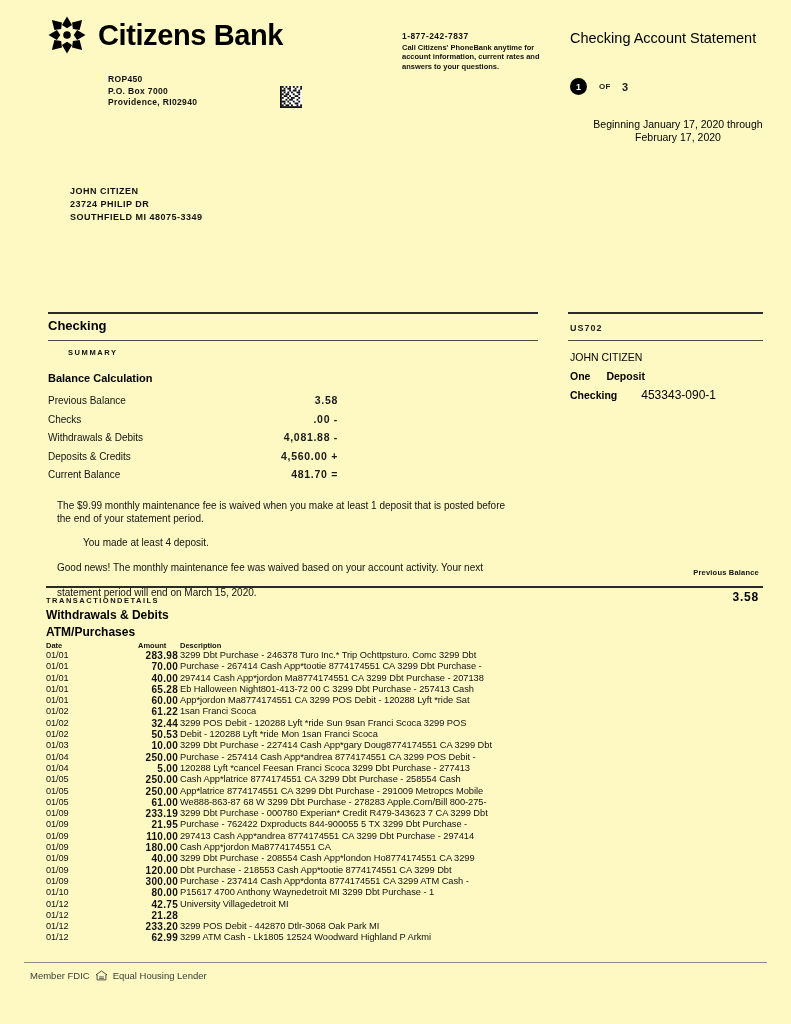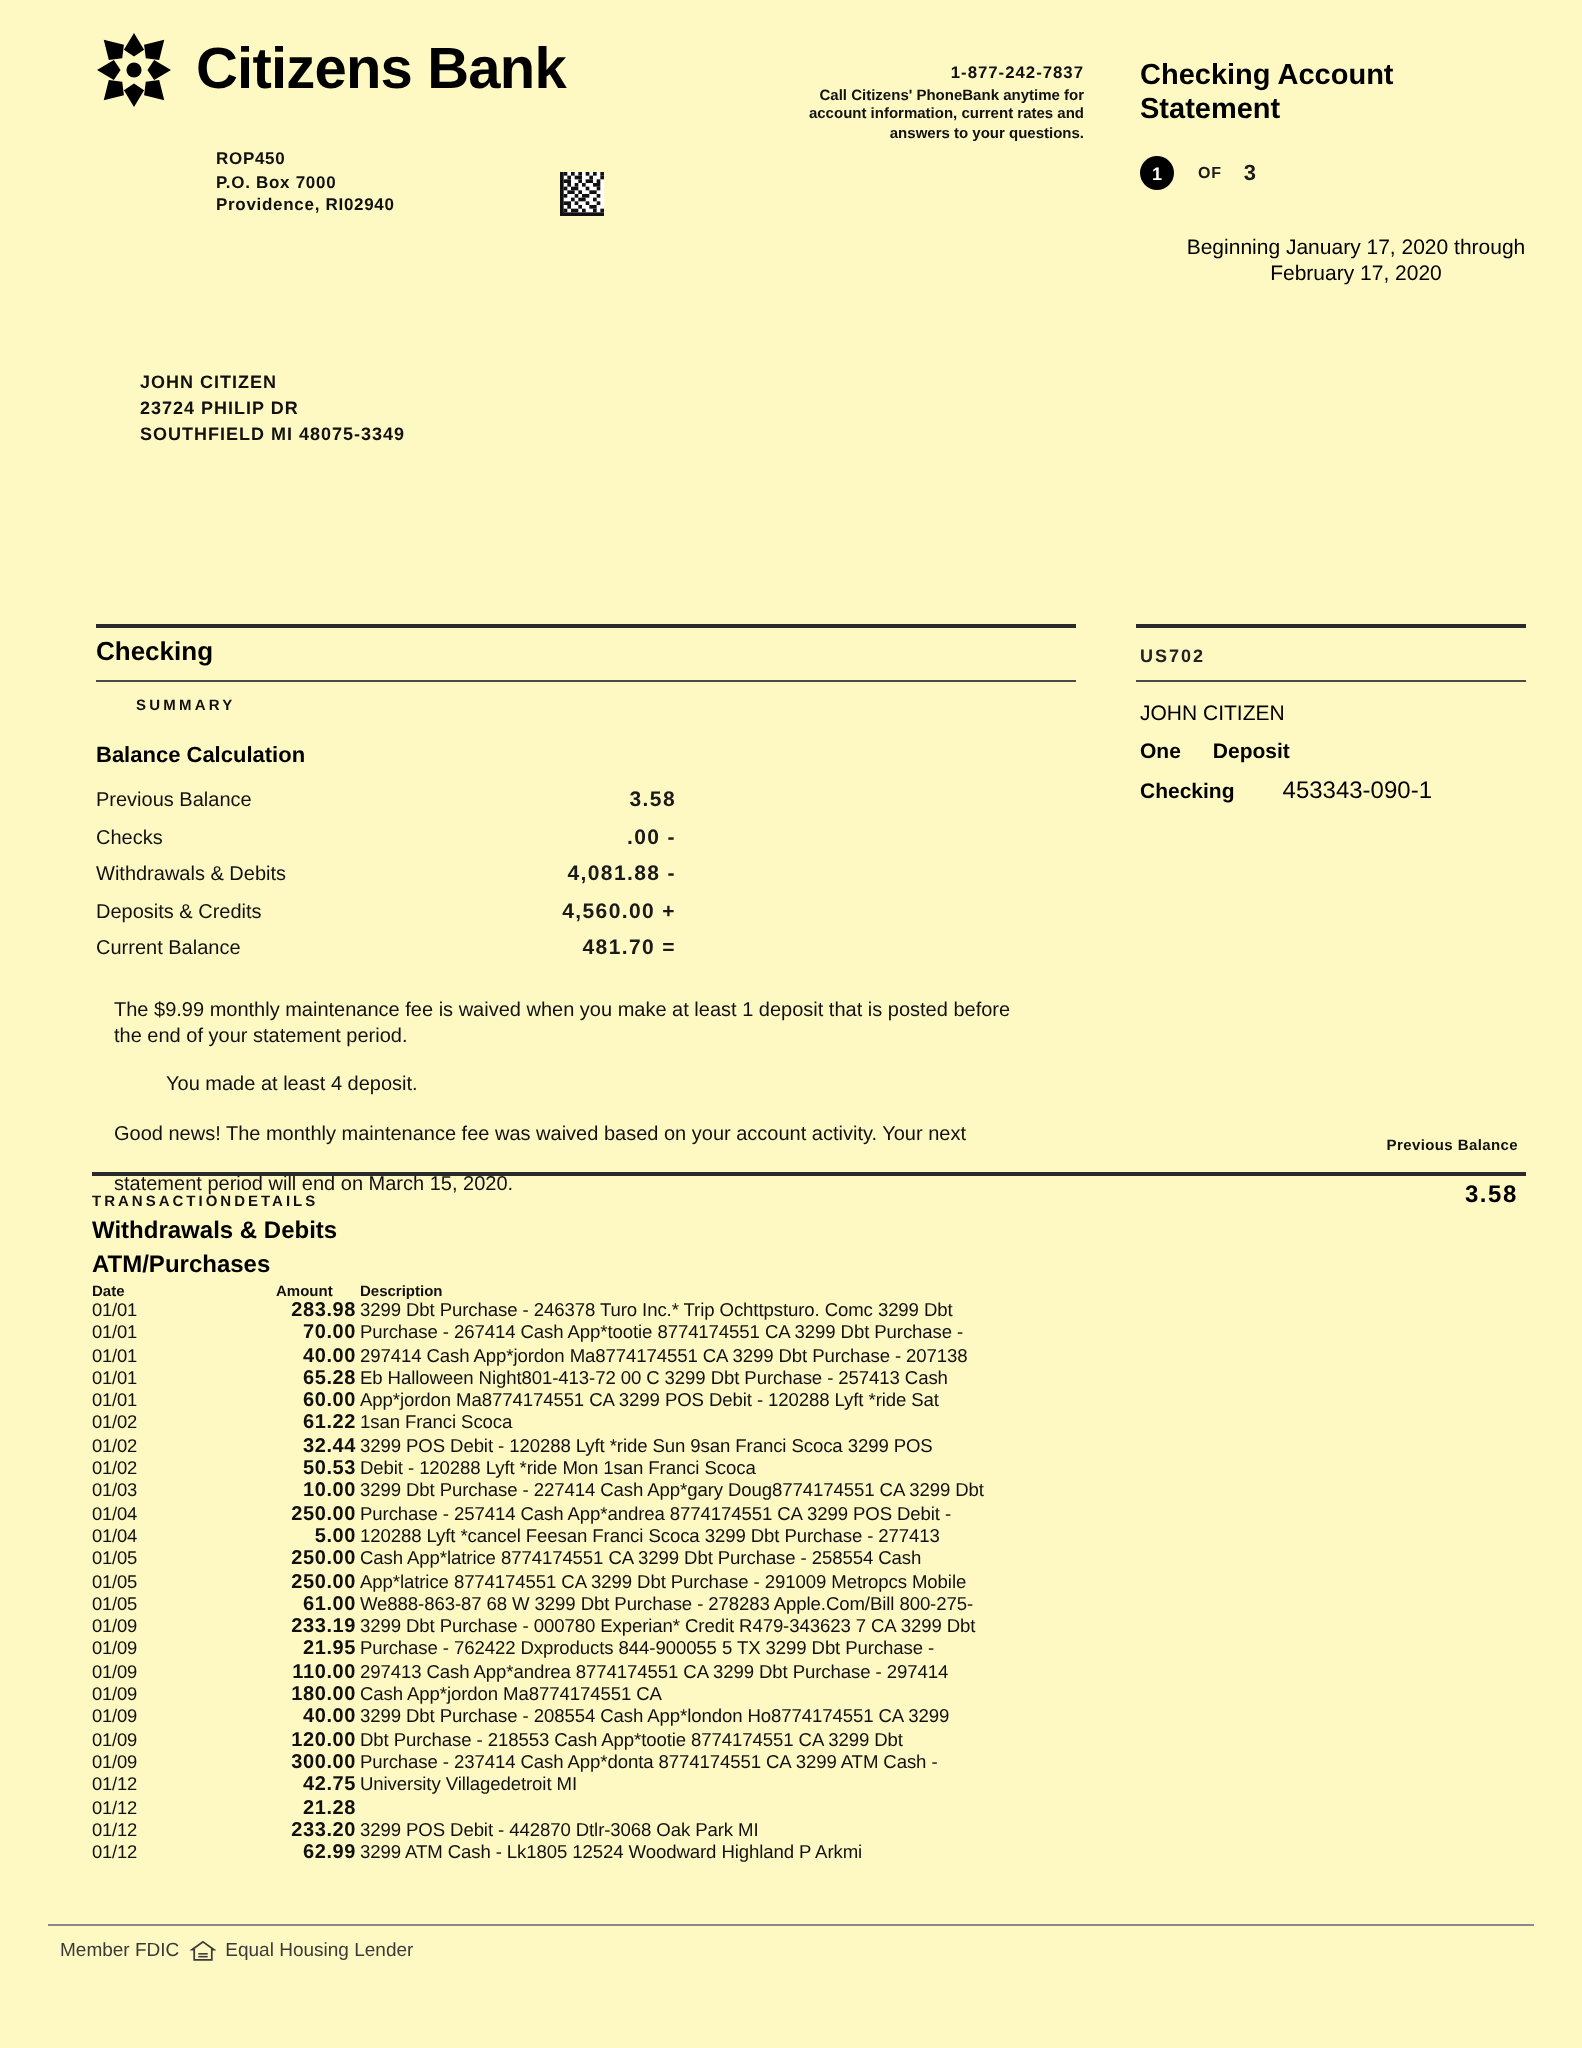--- a/index.html
+++ b/index.html
@@ -62,34 +62,33 @@
 
   .phone-block {
     position: absolute;
     left: 402px;
     top: 32px;
     width: 140px;
     font-size: 7.5px;
     font-weight: bold;
     line-height: 9.6px;
     color: #111;
-    text-align: right;
   }
   .phone-block .tel {
     font-size: 8.4px;
     letter-spacing: 0.5px;
     margin-bottom: 1px;
   }
 
   .stmt-title {
     position: absolute;
     left: 570px;
     top: 30px;
     font-size: 14.5px;
-    font-weight: bold;
+    font-weight: normal;
     line-height: 17px;
     width: 190px;
     color: #000;
   }
 
   .page-row {
     position: absolute;
     left: 570px;
     top: 78px;
     display: flex;
@@ -623,20 +622,25 @@
         <span class="t-date">01/09</span>
         <span class="t-amt">120.00</span>
         <span class="t-desc">Dbt Purchase - 218553  Cash  App*tootie  8774174551  CA 3299 Dbt</span>
       </div>
       <div class="txn-row">
         <span class="t-date">01/09</span>
         <span class="t-amt">300.00</span>
         <span class="t-desc">Purchase - 237414  Cash  App*donta  8774174551  CA 3299  ATM  Cash -</span>
       </div>
       <div class="txn-row">
+        <span class="t-date">01/10</span>
+        <span class="t-amt">80.00</span>
+        <span class="t-desc">P15617  4700   Anthony   Waynedetroit   MI 3299 Dbt Purchase - 1</span>
+      </div>
+      <div class="txn-row">
         <span class="t-date">01/12</span>
         <span class="t-amt">42.75</span>
         <span class="t-desc">University Villagedetroit MI</span>
       </div>
       <div class="txn-row">
         <span class="t-date">01/12</span>
         <span class="t-amt">21.28</span>
         <span class="t-desc"></span>
       </div>
       <div class="txn-row">

